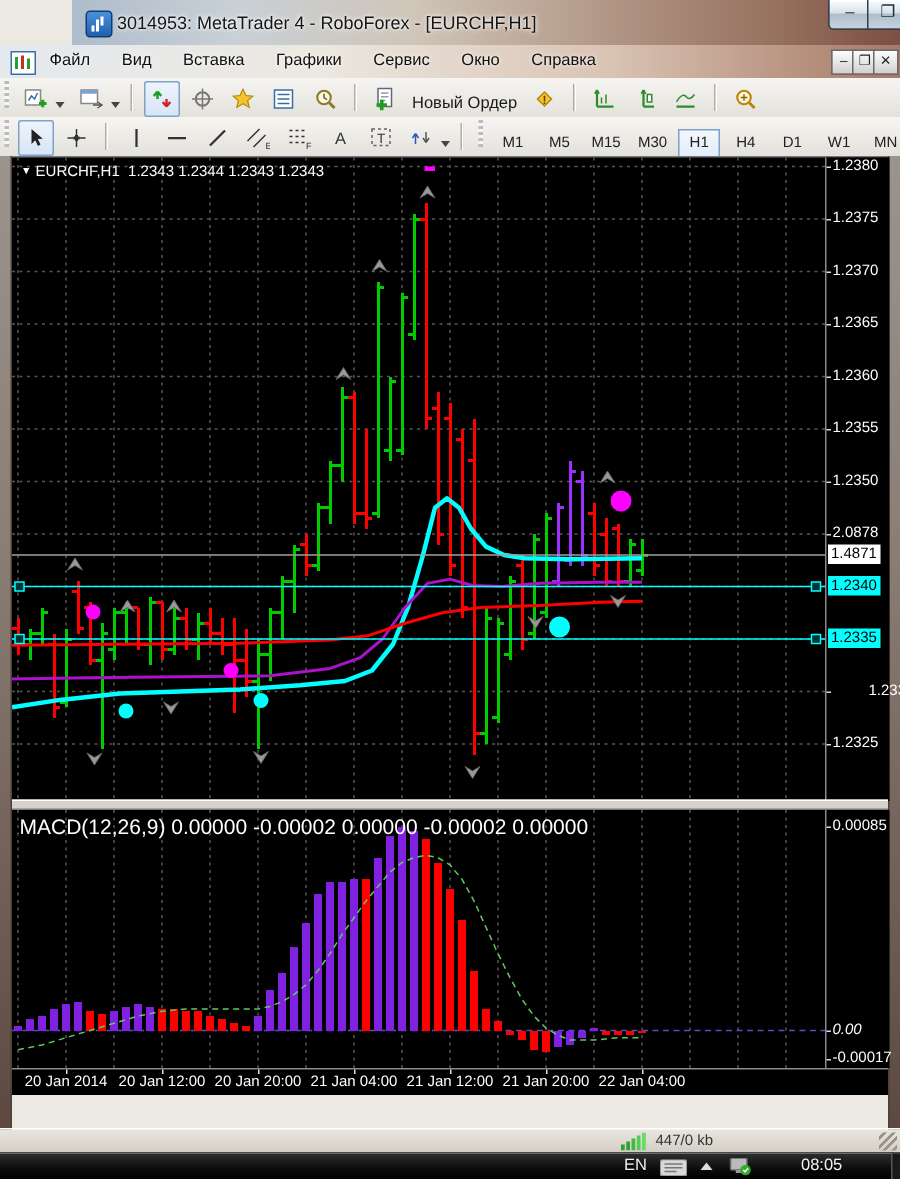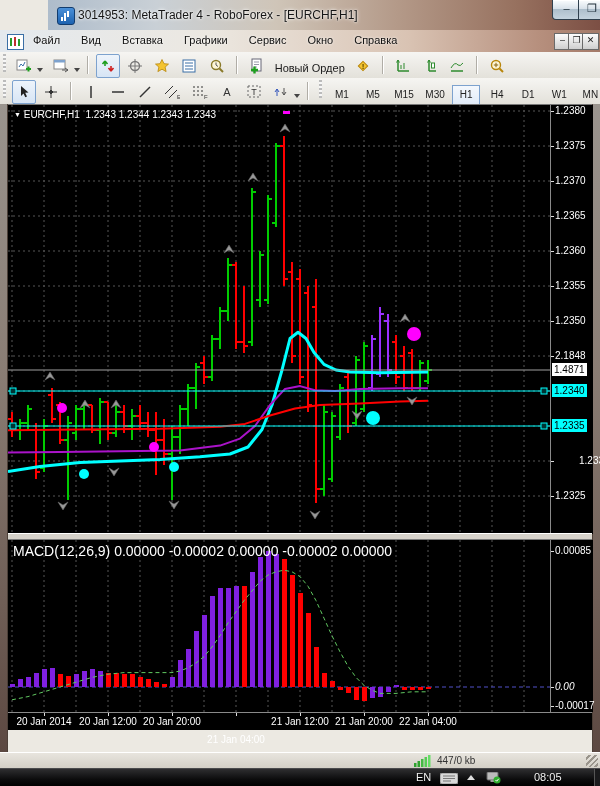--- a/index.html
+++ b/index.html
@@ -507,21 +507,21 @@
         <div class="pl" style="top: 70px;">1.2370</div>
         <div class="ptick" style="top: 76px; left: 0px;"></div>
         <div class="pl" style="top: 105px;">1.2365</div>
         <div class="ptick" style="top: 111px; left: 0px;"></div>
         <div class="pl" style="top: 140px;">1.2360</div>
         <div class="ptick" style="top: 146px; left: 0px;"></div>
         <div class="pl" style="top: 175px;">1.2355</div>
         <div class="ptick" style="top: 181px; left: 0px;"></div>
         <div class="pl" style="top: 210px;">1.2350</div>
         <div class="ptick" style="top: 216px; left: 0px;"></div>
-        <div class="pl" style="top: 245px;">2.1848</div>
+        <div class="pl" style="top: 245px;">2.0878</div>
         <div class="ptick" style="top: 251px; left: 0px;"></div>
         <div class="pl" style="top: 350px; margin-left: 24px;">1.2330</div>
         <div class="ptick" style="top: 356px; left: 0px;"></div>
         <div class="pl" style="top: 385px;">1.2325</div>
         <div class="ptick" style="top: 391px; left: 0px;"></div>
         <div class="plbox" style="top: 258px; background: rgb(255, 255, 255);">1.4871</div>
         <div class="plbox" style="top: 279px; background: rgb(0, 255, 255);">1.2340</div>
         <div class="plbox" style="top: 314px; background: rgb(0, 255, 255);">1.2335</div>
       </div>
   </div>
@@ -623,21 +623,21 @@
       </div>
   </div>
 
   <div class="abs taxis" id="taxis">
       <div class="tl" style="top: 3px; left: -4px;">20 Jan 2014</div>
       <div class="ttick" style="top: 0px; left: 36px;"></div>
       <div class="tl" style="top: 3px; left: 60px;">20 Jan 12:00</div>
       <div class="ttick" style="top: 0px; left: 100px;"></div>
       <div class="tl" style="top: 3px; left: 124px;">20 Jan 20:00</div>
       <div class="ttick" style="top: 0px; left: 164px;"></div>
-      <div class="tl" style="top: 21px; left: 188px;">21 Jan 04:00</div>
+      <div class="tl" style="top: 3px; left: 188px;">21 Jan 04:00</div>
       <div class="ttick" style="top: 0px; left: 228px;"></div>
       <div class="tl" style="top: 3px; left: 252px;">21 Jan 12:00</div>
       <div class="ttick" style="top: 0px; left: 292px;"></div>
       <div class="tl" style="top: 3px; left: 316px;">21 Jan 20:00</div>
       <div class="ttick" style="top: 0px; left: 356px;"></div>
       <div class="tl" style="top: 3px; left: 380px;">22 Jan 04:00</div>
       <div class="ttick" style="top: 0px; left: 420px;"></div>
     </div>
 
 

